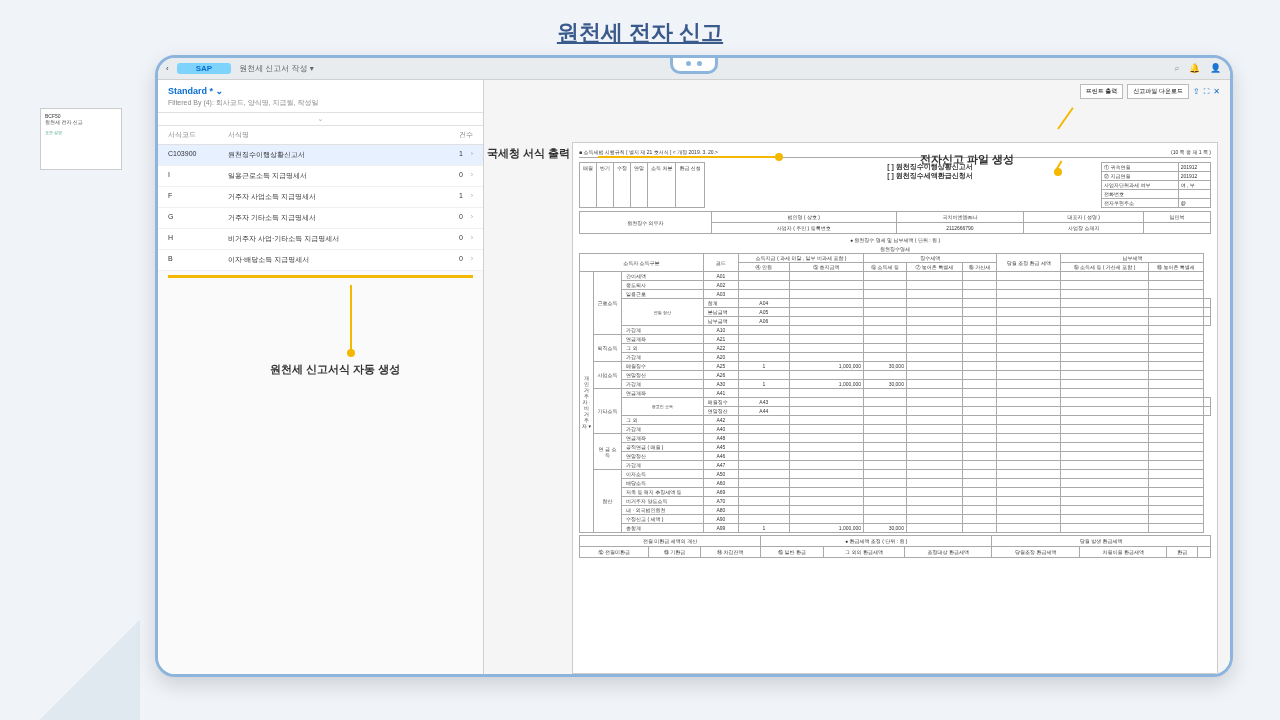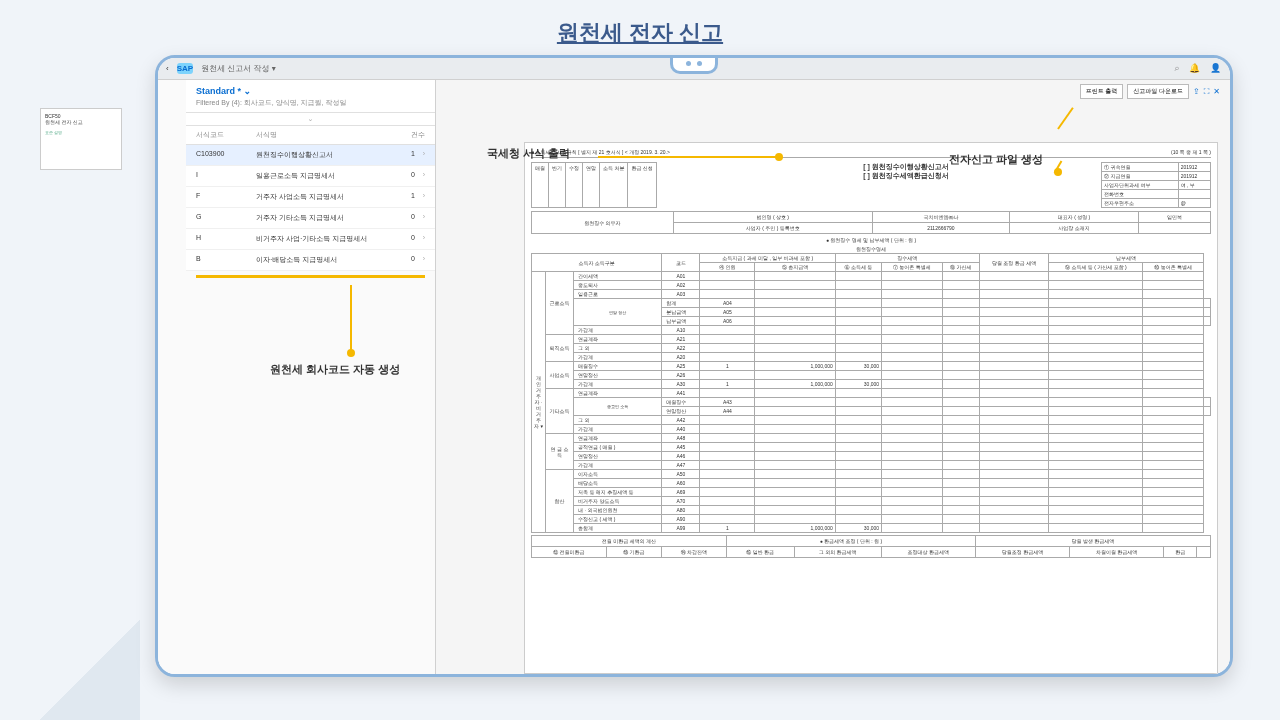--- a/index.html
+++ b/index.html
@@ -11,26 +11,26 @@
 .thumbnail .code { font-size: 5px; color: #333; }
 .thumbnail .title { font-size: 5px; color: #444; }
 .thumbnail .dots { margin-top: 6px; color: #5a8; font-size: 4px; line-height: 1.2; }
 
 .window-frame { position: absolute; left: 155px; top: 55px; width: 1078px; height: 622px; background: #fff; border: 3px solid #8cb4dc; border-radius: 20px; box-shadow: 0 8px 20px rgba(0,0,0,0.15); overflow: hidden; }
 .window-handle { position: absolute; left: 50%; top: -2px; transform: translateX(-50%); width: 48px; height: 18px; background: #fff; border: 3px solid #8cb4dc; border-top: none; border-radius: 0 0 10px 10px; display: flex; align-items: center; justify-content: center; gap: 6px; }
 .window-handle .dot { width: 5px; height: 5px; background: #8cb4dc; border-radius: 50%; }
 
 .sap-bar { height: 22px; background: #e9ecef; display: flex; align-items: center; padding: 0 8px; font-size: 8px; color: #555; border-bottom: 1px solid #d0d0d0; }
 .sap-bar .back { margin-right: 8px; color: #333; cursor: pointer; }
-.sap-bar .logo { font-weight: bold; color: #0a6ed1; background: #7dd3fc; padding: 1px 0; border-radius: 3px; margin-right: 8px; font-size: 8px; }
+.sap-bar .logo { font-weight: bold; color: #0a6ed1; background: #7dd3fc; padding: 1px 19px; border-radius: 3px; margin-right: 8px; font-size: 8px; }
 .sap-bar .breadcrumb { color: #666; }
 .sap-bar .right-icons { margin-left: auto; display: flex; gap: 10px; font-size: 9px; color: #888; }
 
 .content-area { display: flex; height: calc(100% - 22px); }
-.left-pane { width: 278px; border-right: 1px solid #d0d0d0; display: flex; flex-direction: column; background: #fafafa; padding-left: 28px; }
+.left-pane { width: 326px; border-right: 1px solid #d0d0d0; display: flex; flex-direction: column; background: #fafafa; }
 .right-pane { flex: 1; background: #f5f5f5; position: relative; overflow: hidden; }
 
 .filter-header { padding: 6px 10px 4px; background: #fff; border-bottom: 1px solid #e0e0e0; }
 .filter-header .std { font-size: 9px; color: #0a6ed1; font-weight: bold; }
 .filter-header .filter-by { font-size: 7px; color: #888; margin-top: 2px; }
 .filter-chevron { text-align: center; font-size: 7px; color: #aaa; padding: 2px; border-bottom: 1px solid #e0e0e0; background: #fff; cursor: pointer; }
 
 .list-header { padding: 6px 10px; background: #fff; border-bottom: 1px solid #e0e0e0; }
 .list-header .std { font-size: 9px; color: #0a6ed1; }
 
@@ -675,20 +675,20 @@
         </div>
       </div>
     </div>
   </div>
 </div>
 
 <div class="callout-text" style="left:487px; top:146px;">국세청 서식 출력</div>
 <div class="callout-line" style="left:598px; top:156px; width:180px; height:2px;"></div>
 <div class="callout-dot" style="left:775px; top:153px;"></div>
 
-<div class="callout-text" style="left:949px; top:152px;">전자신고 파일 생성</div>
+<div class="callout-text" style="left:920px; top:152px;">전자신고 파일 생성</div>
 <div class="callout-line" style="left:1057px; top:160px; width:2px; height:14px; transform:rotate(30deg);"></div>
 <div class="callout-line" style="left:1058px; top:128px; width:26px; height:2px; transform:rotate(-55deg); transform-origin:left;"></div>
 <div class="callout-dot" style="left:1054px; top:168px;"></div>
 
 <div class="callout-line" style="left:350px; top:285px; width:2px; height:66px;"></div>
 <div class="callout-dot" style="left:347px; top:349px;"></div>
-<div class="callout-text" style="left:270px; top:362px;">원천세 회사코드 자동 생성</div>
+<div class="callout-text" style="left:270px; top:362px;">원천세 신고서식 자동 생성</div>
 
 </body></html>

